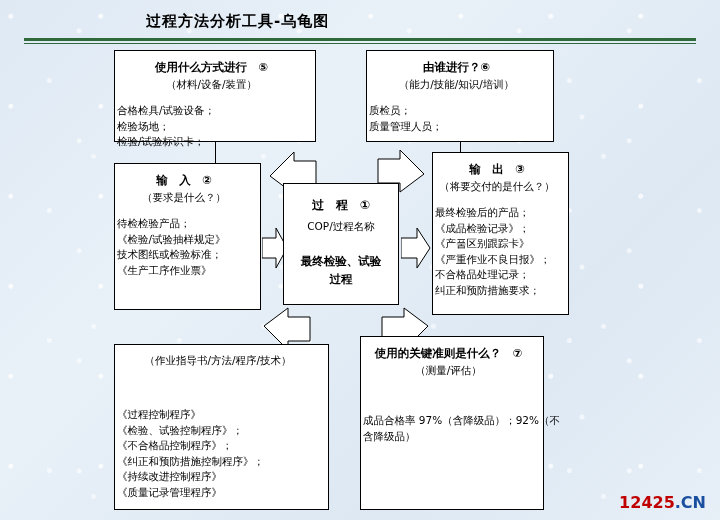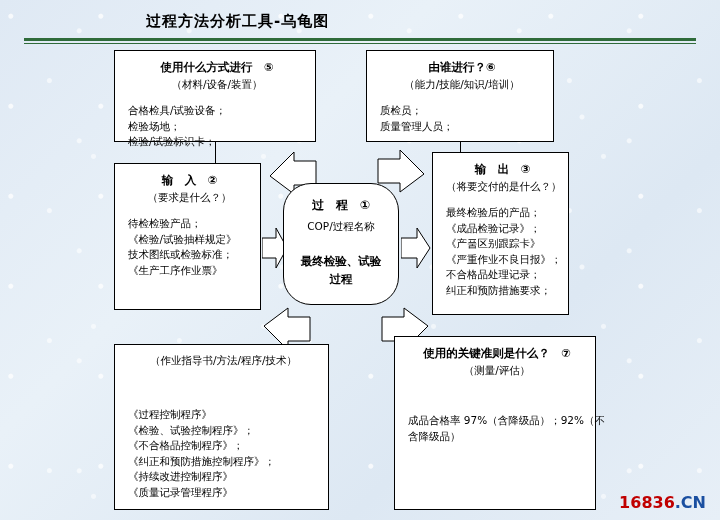--- a/index.html
+++ b/index.html
@@ -59,21 +59,21 @@
     height: 1px;
     background: #2f6b3a;
   }
 
   
   .box {
     position: absolute;
     background: #ffffff;
     border: 1px solid #000000;
     box-sizing: border-box;
-    padding: 7px 9px 7px 13px;
+    padding: 7px 9px 7px 2px;
   }
   .box .hd {
     text-align: center;
     font-size: 11.5px;
     font-weight: bold;
     color: #000;
     line-height: 18px;
     white-space: nowrap;
   }
   .box .sub {
@@ -93,21 +93,20 @@
     white-space: nowrap;
   }
 
   
   #box-process {
     left: 283px;
     top: 183px;
     width: 116px;
     height: 122px;
     padding: 12px 6px;
-    border-radius: 28px;
   }
   #box-process .hd {
     font-size: 12px;
   }
   #box-process .mid {
     text-align: center;
     font-size: 10.5px;
     line-height: 16px;
     margin-top: 4px;
   }
@@ -117,21 +116,21 @@
     font-weight: bold;
     line-height: 18px;
     margin-top: 18px;
   }
 
   #box-method { left: 114px; top: 50px;  width: 202px; height: 92px; }
   #box-who    { left: 366px; top: 50px;  width: 188px; height: 92px; }
   #box-input  { left: 114px; top: 163px; width: 147px; height: 147px; }
   #box-output { left: 432px; top: 152px; width: 137px; height: 163px; }
   #box-how    { left: 114px; top: 344px; width: 215px; height: 166px; }
-  #box-kpi    { left: 394px; top: 336px; width: 202px; height: 174px; }
+  #box-kpi    { left: 360px; top: 336px; width: 184px; height: 174px; }
   
   .arrow-svg {
     position: absolute;
   }
   .arrow-svg polygon {
     fill: #ffffff;
     stroke: #000000;
     stroke-width: 1;
   }
 
@@ -260,16 +259,16 @@
   <div class="box" id="box-kpi">
     <div class="hd">使用的关键准则是什么？　⑦</div>
     <div class="sub">（测量/评估）</div>
     <div class="lines" style="margin-top:34px;">
       <div>成品合格率  97%（含降级品）；92%（不</div>
       <div>含降级品）</div>
     </div>
   </div>
 
   <div id="logo">
-    <span class="num">16836</span><span class="cn">.CN</span>
+    <span class="num">12425</span><span class="cn">.CN</span>
   </div>
 
 </div>
 
 </body></html>

